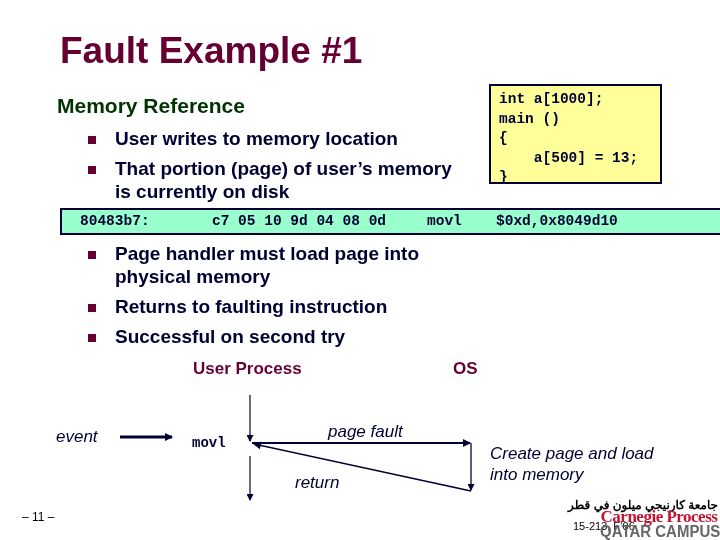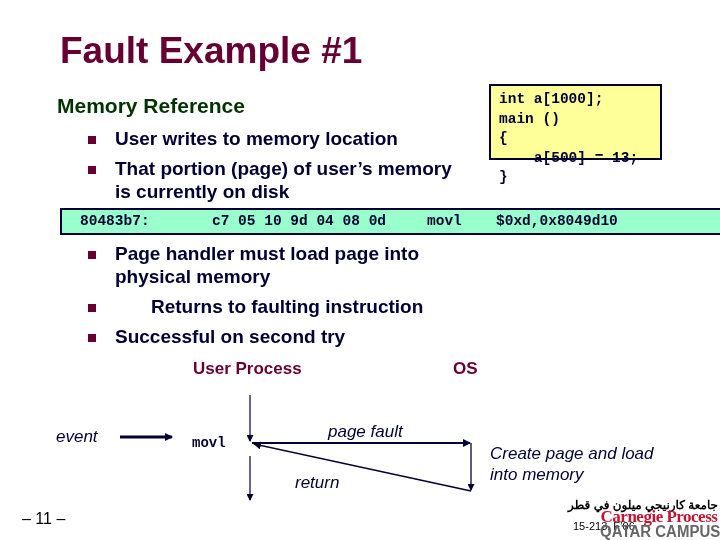--- a/index.html
+++ b/index.html
@@ -4,31 +4,31 @@
 <style>
   html, body { margin: 0; padding: 0; }
   body { width: 720px; height: 540px; background: #ffffff; position: relative; overflow: hidden;
          font-family: "Liberation Sans", sans-serif; }
   .abs { position: absolute; }
   .title { left: 60px; top: 30px; font-size: 37px; font-weight: bold; color: #660033; letter-spacing: 0px; white-space: nowrap; }
   .subhead { left: 57px; top: 94px; font-size: 21px; font-weight: bold; color: #003300; white-space: nowrap; }
   .bullet-item { font-size: 19px; font-weight: bold; color: #000033; line-height: 23px; }
   .bullet-sq { position: absolute; width: 8px; height: 8px; background: #660033; }
   .bullet-text { position: absolute; white-space: nowrap; }
-  .codebox { left: 489px; top: 84px; width: 173px; height: 76px; background: #ffff99; border: 2px solid #000033;
+  .codebox { left: 489px; top: 84px; width: 173px; height: 100px; background: #ffff99; border: 2px solid #000033;
              box-sizing: border-box; padding: 4px 8px; font-family: "Liberation Mono", monospace; font-weight: bold;
              font-size: 14.5px; line-height: 19.5px; color: #000033; white-space: pre; }
   .asmbox { left: 60px; top: 208px; width: 676px; height: 27px; background: #99ffcc; border: 2px solid #000033;
             box-sizing: border-box; font-family: "Liberation Mono", monospace; font-weight: bold; font-size: 14.5px;
             color: #000033; }
   .asmbox span { position: absolute; top: 3px; white-space: pre; }
   .diag-label { font-size: 17px; font-weight: bold; color: #660033; white-space: nowrap; }
   .ital { font-style: italic; font-size: 17px; color: #000033; white-space: nowrap; }
   .mono { font-family: "Liberation Mono", monospace; font-weight: bold; font-size: 14px; color: #000033; }
-  .page-num { left: 22px; top: 510px; font-size: 16px; color: #000000; white-space: nowrap; }
+  .page-num { left: 22px; top: 510px; font-size: 12px; color: #000000; white-space: nowrap; }
   .course { left: 573px; top: 520px; font-size: 11px; color: #000000; white-space: nowrap; }
   .logo-ar { left: 600px; top: 498px; width: 118px; text-align: center; font-size: 12px; font-weight: bold; color: #000; direction: rtl; white-space: nowrap; }
   .logo-cm { left: 600px; top: 507px; width: 118px; text-align: center; font-family: "Liberation Serif", serif; font-weight: bold; font-size: 17px; color: #c41230; letter-spacing: -0.5px; white-space: nowrap; }
   .logo-qc { left: 600px; top: 523px; width: 118px; text-align: center; font-family: "Liberation Sans", sans-serif; font-weight: bold; font-size: 15px; color: #666666; letter-spacing: 0px; transform: scaleY(1.05); white-space: nowrap; }
   svg.diagram { position: absolute; left: 0; top: 0; }
 </style>
 </head>
 <body>
 
 <div class="abs title">Fault Example #1</div>
@@ -57,21 +57,21 @@
 </div>
 
 <div class="abs bullet-item" style="left:0;top:0;">
   <div>
     <span class="bullet-sq" style="left:88px;top:251px;"></span>
     <span class="bullet-text" style="left:115px;top:242px;">Page handler must load page into</span>
     <span class="bullet-text" style="left:115px;top:265px;">physical memory</span>
   </div>
   <div>
     <span class="bullet-sq" style="left:88px;top:304px;"></span>
-    <span class="bullet-text" style="left:115px;top:295px;margin-left:36px;">Returns to faulting instruction</span>
+    <span class="bullet-text" style="left:115px;top:295px;">Returns to faulting instruction</span>
   </div>
   <div>
     <span class="bullet-sq" style="left:88px;top:334px;"></span>
     <span class="bullet-text" style="left:115px;top:325px;">Successful on second try</span>
   </div>
 </div>
 
 <div class="abs diag-label" style="left:193px;top:359px;">User Process</div>
 <div class="abs diag-label" style="left:453px;top:359px;">OS</div>
 <div class="abs ital" style="left:56px;top:427px;">event</div>

